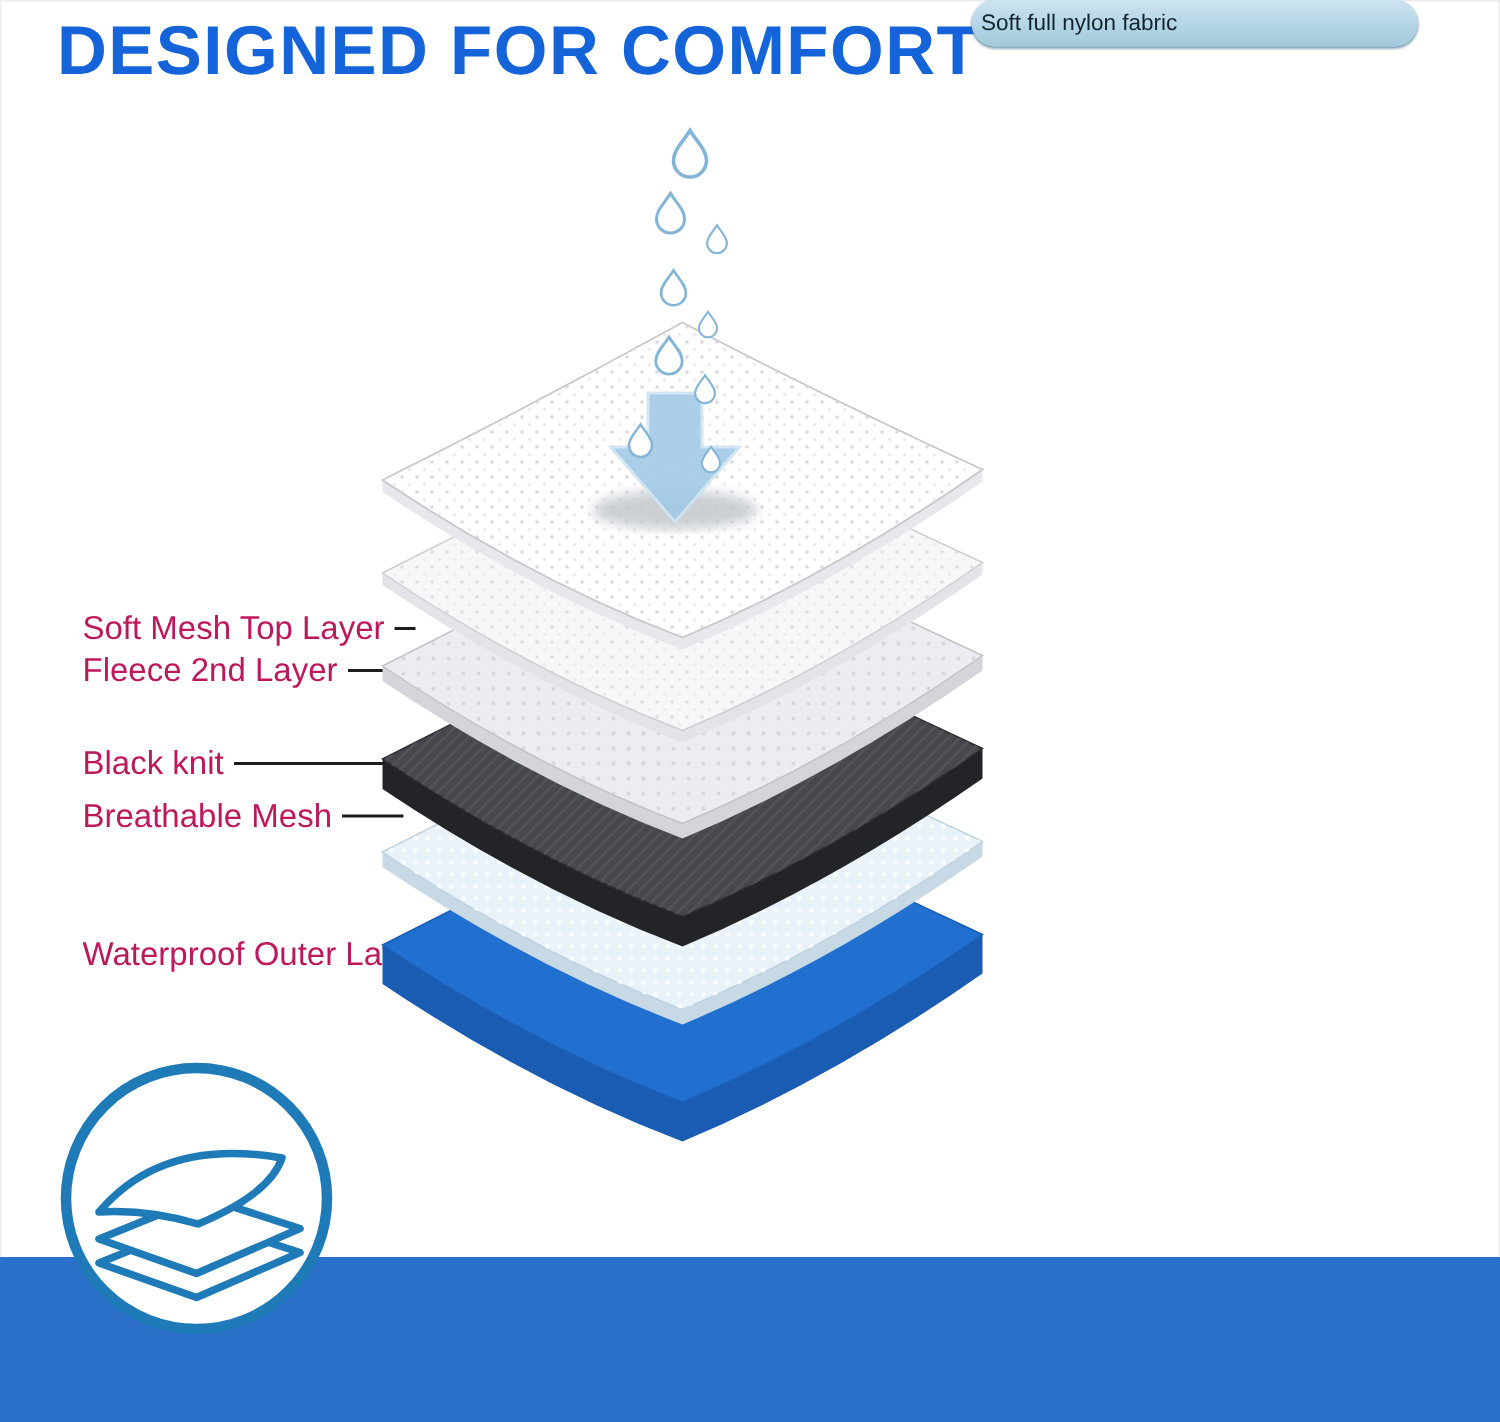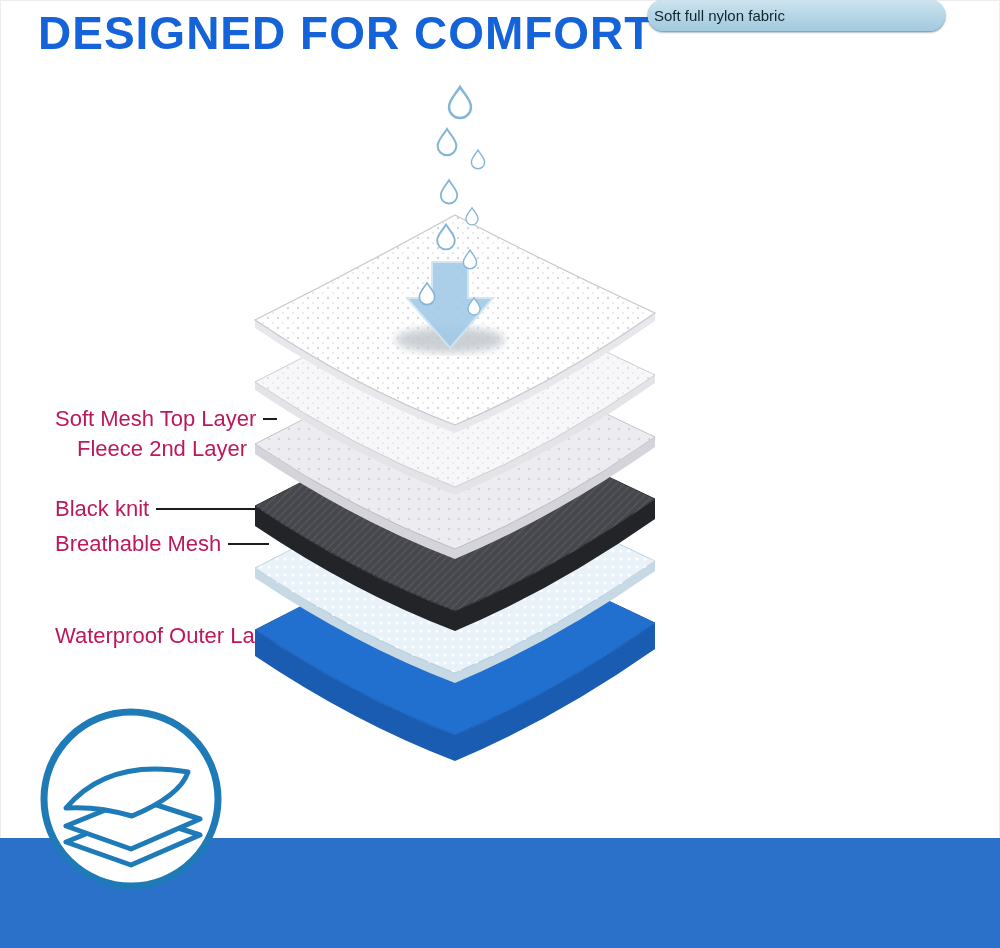--- a/index.html
+++ b/index.html
@@ -19,21 +19,21 @@
     display:flex; align-items:center;
   }
   .label-row .lbl {
     font-size:22px; font-weight:normal; color:#be185d; white-space:nowrap;
   }
   .label-row .line {
     flex:1; height:2px; background:#1c1c1c; margin-left:7px; min-width:14px;
   }
   .label-row:nth-of-type(1) { top:309px; }
   .label-row:nth-of-type(2) { top:372px;margin-top:36px; }
-  .label-row:nth-of-type(3) { top:436px;flex-direction:column; }
+  .label-row:nth-of-type(3) { top:436px; }
   .label-row:nth-of-type(4) { top:498px; }
   .label-row:nth-of-type(5) { top:533px; }
   .label-row:nth-of-type(6) { top:625px;gap:22px; }
   
   .pill {
     position:absolute; left:648px; width:297px; height:31px;
     border-radius:16px;
     background:linear-gradient(180deg,#cde3ef 0%,#b3d5e6 55%,#a3cadd 100%);
     display:flex; align-items:center; padding-left:6px;
     font-size:15px; font-weight:500; color:#14242e;

